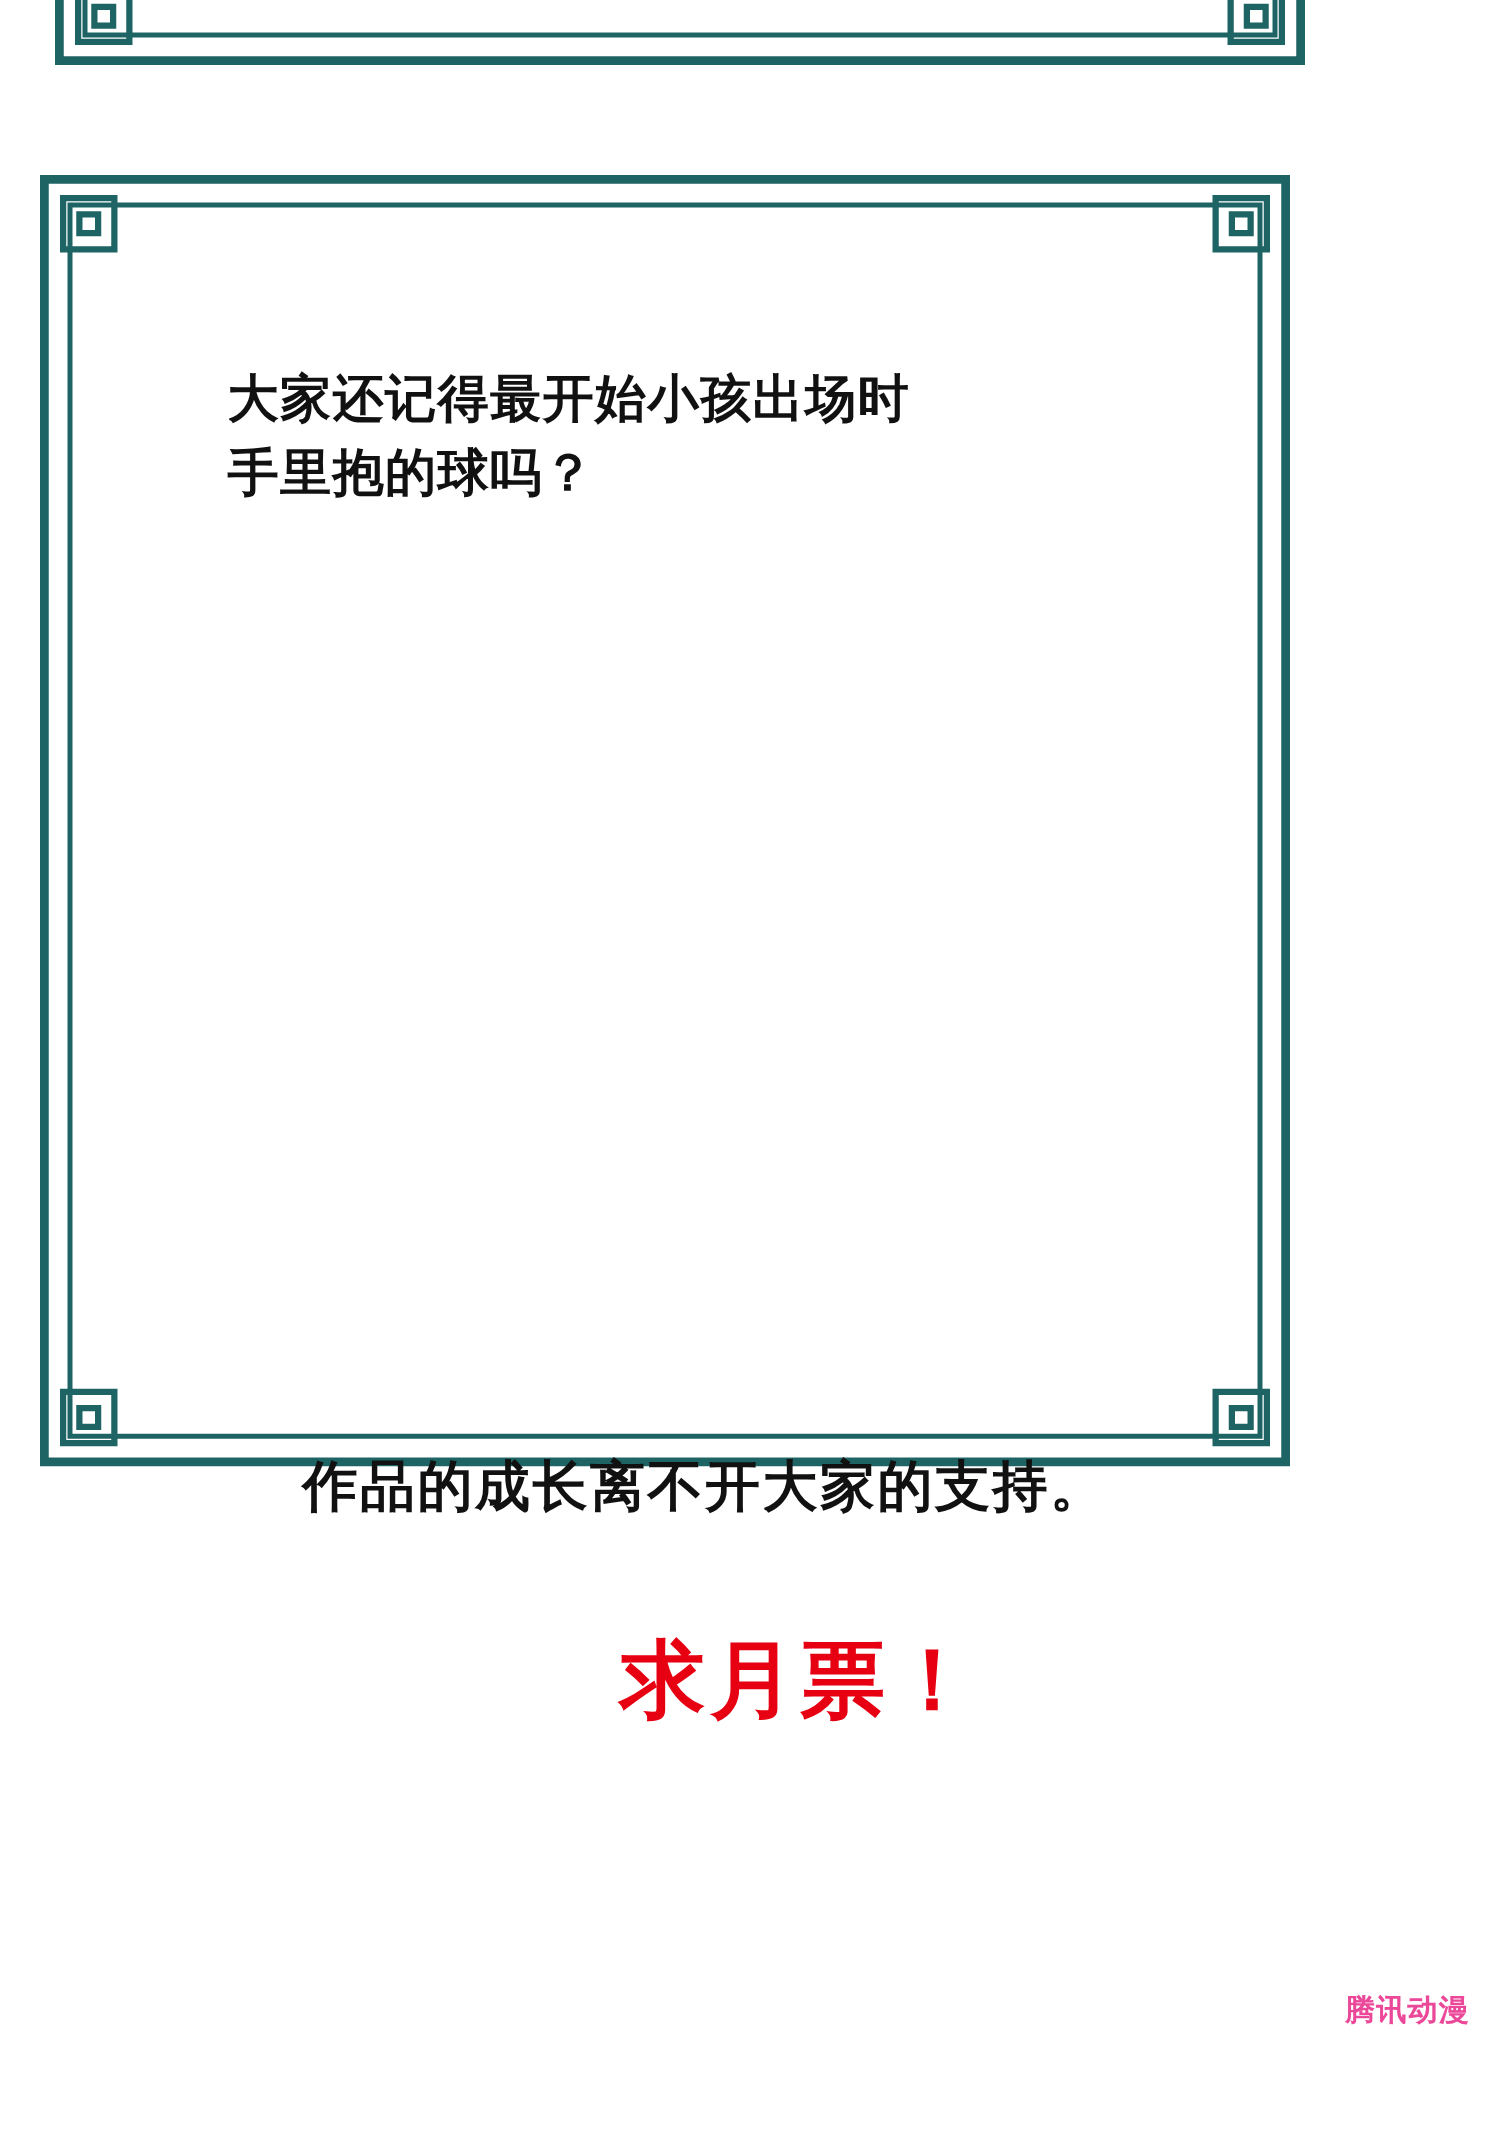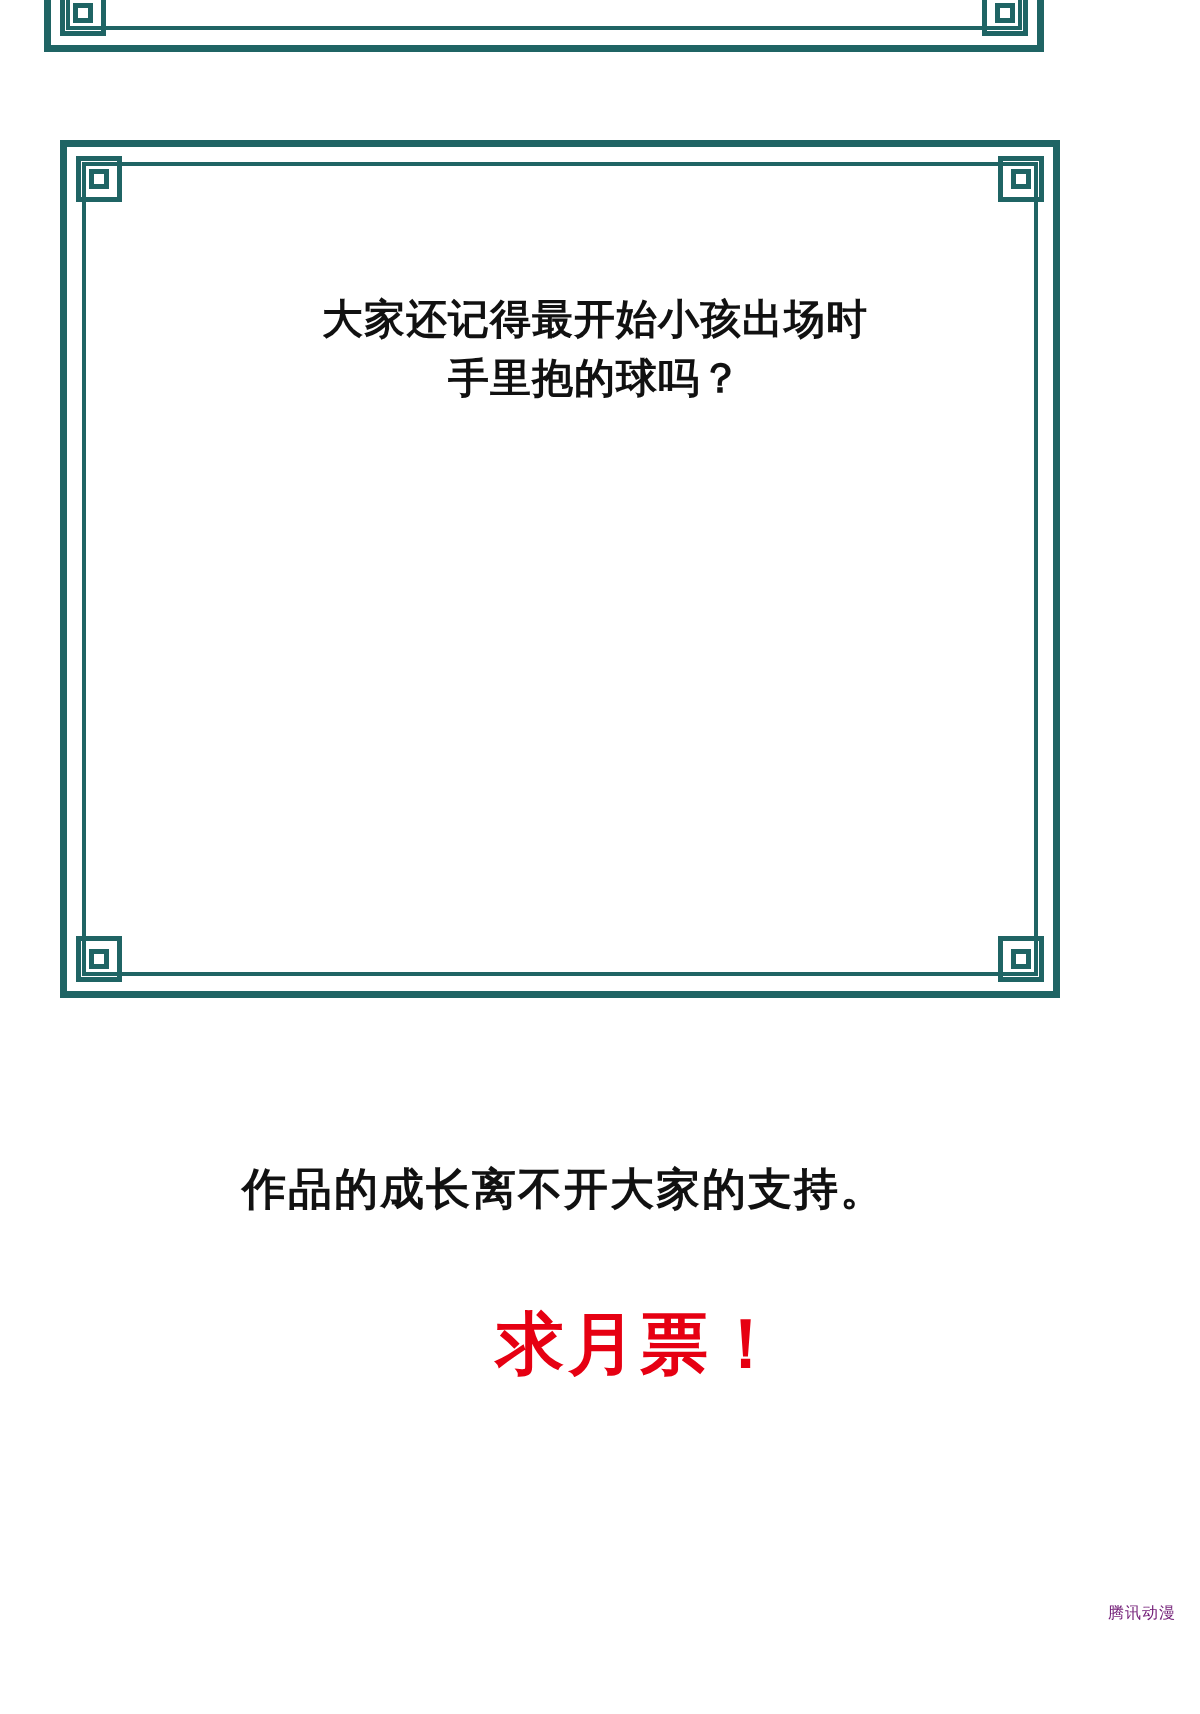--- a/index.html
+++ b/index.html
@@ -21,26 +21,25 @@
     left: 44px;
     top: -118px;
     width: 1000px;
     height: 170px;
     box-sizing: border-box;
   }
 
   
   .frame-main {
     position: absolute;
-    left: 60px;
+    left: 32px;
     top: 140px;
     width: 1000px;
-    height: 858px;
+    height: 1033px;
     box-sizing: border-box;
-    text-align: center;
   }
 
   .frame-outer {
     position: absolute;
     inset: 0;
     border: 7px solid #1f6464;
     box-sizing: border-box;
   }
   .frame-inner {
     position: absolute;
@@ -126,23 +125,23 @@
     color: #e60012;
     letter-spacing: 4px;
   }
 
   
   .watermark {
     position: absolute;
     right: 24px;
     bottom: 90px;
     font-family: "Liberation Sans", sans-serif;
-    font-weight: normal;
-    font-size: 16px;
-    color: #701a75;
+    font-weight: bold;
+    font-size: 24px;
+    color: #ec4899;
     letter-spacing: 1px;
   }
 </style>
 </head>
 <body>
 
 <div class="frame-top">
   <div class="frame-outer"></div>
   <div class="frame-inner"></div>
 

